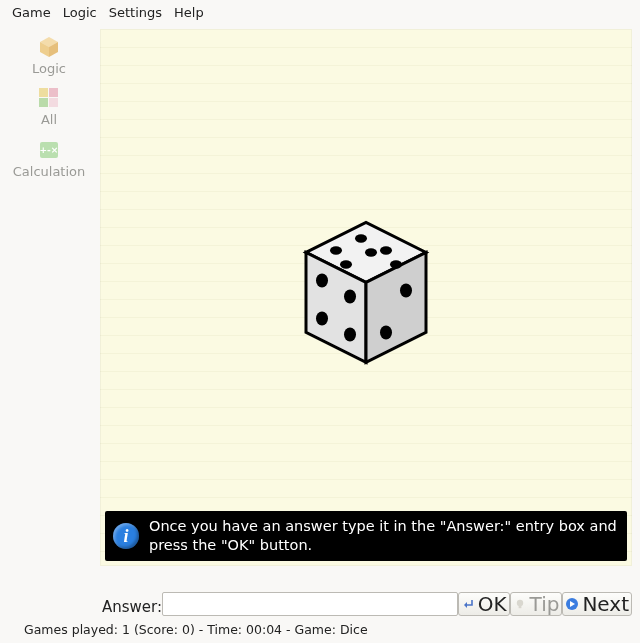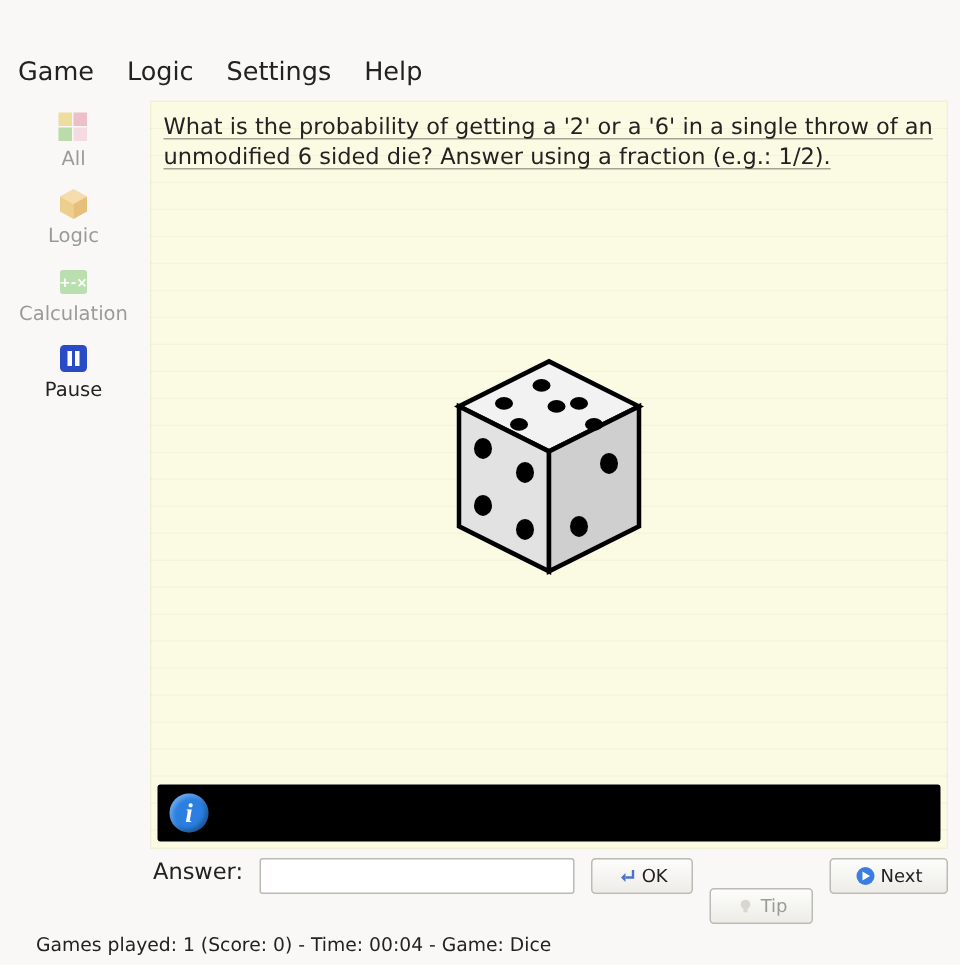--- a/index.html
+++ b/index.html
@@ -10,25 +10,24 @@
     color: #222;
     background: #f9f8f6;
     width: 640px;
     height: 643px;
     overflow: hidden;
     display: flex;
     flex-direction: column;
   }
   .menubar {
     display: flex;
-    gap: 10px;
+    gap: 0;
     padding: 3px 6px;
-    font-size: 17px;
-    color: #222;
-    margin-top: 33px;
+    font-size: 13px;
+    color: #222;
   }
   .menubar .menu-item {
     padding: 2px 6px;
     cursor: default;
   }
   .main-row {
     flex: 1;
     display: flex;
     min-height: 0;
   }
@@ -126,47 +125,47 @@
     font-style: italic;
     font-weight: bold;
     font-size: 18px;
     color: #fff;
     box-shadow: inset -2px -2px 3px rgba(0,0,0,0.3), inset 2px 2px 3px rgba(255,255,255,0.3);
   }
   .info-strip .info-text { line-height: 1.3; }
 
   .answer-row {
     display: flex;
-    align-items: flex-start;
-    gap: 11px;
+    align-items: flex-end;
+    gap: 0;
     padding: 6px 0 2px 0;
   }
   .answer-label {
     font-size: 15px;
     padding-left: 2px;
   }
   .answer-input {
     flex: 1;
     height: 24px;
     border: 1px solid #bcbab4;
     border-radius: 2px;
     background: #fff;
     padding: 0 4px;
     font-size: 14px;
   }
   .btn {
     height: 24px;
     border: 1px solid #bcbab4;
     border-radius: 3px;
     background: linear-gradient(#fdfdfb, #edece7);
-    padding: 0 16px;
+    padding: 0 2px;
     display: inline-flex;
     align-items: center;
     gap: 3px;
-    font-size: 12px;
+    font-size: 20px;
     color: #222;
     cursor: default;
   }
   .btn.disabled { color: #9a9a96; margin-top: 20px; }
   .btn .mini-icon { width: 14px; height: 14px; display:inline-flex; align-items:center; justify-content:center; }
 
   .statusbar {
     font-size: 12.5px;
     color: #222;
     padding: 4px 8px 6px 24px;
@@ -178,75 +177,62 @@
 <div class="menubar">
   <div class="menu-item">Game</div>
   <div class="menu-item">Logic</div>
   <div class="menu-item">Settings</div>
   <div class="menu-item">Help</div>
 </div>
 
 <div class="main-row">
 
   <div class="sidebar">
+
+    <div class="side-btn disabled">
+      <span class="icon-box">
+        <svg width="26" height="26" viewBox="0 0 26 26">
+          <polygon points="13,3 22,8 13,13 4,8" fill="#f0c97a" opacity="0.6"></polygon>
+          <polygon points="4,8 13,13 13,23 4,18" fill="#e6b24a" opacity="0.6"></polygon>
+          <polygon points="22,8 22,18 13,23 13,13" fill="#d89a2a" opacity="0.6"></polygon>
+        </svg>
+      </span>
+      <span class="side-label">Logic</span>
+    </div>
 
     <div class="side-btn disabled">
       <span class="icon-box">
         <svg width="26" height="26" viewBox="0 0 26 26">
           <rect x="3" y="3" width="9" height="9" fill="#e9d27a" opacity="0.7"></rect>
           <rect x="13" y="3" width="9" height="9" fill="#e7a6b6" opacity="0.7"></rect>
           <rect x="3" y="13" width="9" height="9" fill="#9fcf8a" opacity="0.7"></rect>
           <rect x="13" y="13" width="9" height="9" fill="#e7a6b6" opacity="0.35"></rect>
         </svg>
       </span>
       <span class="side-label">All</span>
     </div>
 
     <div class="side-btn disabled">
       <span class="icon-box">
         <svg width="26" height="26" viewBox="0 0 26 26">
-          <polygon points="13,3 22,8 13,13 4,8" fill="#f0c97a" opacity="0.6"></polygon>
-          <polygon points="4,8 13,13 13,23 4,18" fill="#e6b24a" opacity="0.6"></polygon>
-          <polygon points="22,8 22,18 13,23 13,13" fill="#d89a2a" opacity="0.6"></polygon>
-        </svg>
-      </span>
-      <span class="side-label">Logic</span>
-    </div>
-
-    <div class="side-btn disabled">
-      <span class="icon-box">
-        <svg width="26" height="26" viewBox="0 0 26 26">
           <rect x="4" y="5" width="18" height="16" rx="2" fill="#8fce80" opacity="0.6"></rect>
           <text x="13" y="16" text-anchor="middle" font-size="9" fill="#fff" font-weight="bold">+‑×</text>
         </svg>
       </span>
       <span class="side-label">Calculation</span>
     </div>
 
 
 
-    <div class="side-btn enabled">
-      <span class="icon-box">
-        <svg width="26" height="26" viewBox="0 0 26 26">
-          <rect x="4" y="4" width="18" height="18" rx="3" fill="#2a4bc6"></rect>
-          <rect x="9" y="8" width="3" height="10" fill="#fff"></rect>
-          <rect x="14" y="8" width="3" height="10" fill="#fff"></rect>
-        </svg>
-      </span>
-      <span class="side-label">Pause</span>
-    </div>
 
 
   </div>
 
   <div class="game-area-wrap">
     <div class="canvas">
-      <div class="question">
-        <span class="underline">What is the probability of getting a '2' or a '6' in a single throw of an unmodified 6 sided die? Answer using a fraction (e.g.: 1/2).</span>
-      </div>
 
       <div class="dice-holder">
         <svg width="200" height="200" viewBox="0 0 200 200">
 
           <polygon points="40,60 100,30 160,60 100,90" fill="#f2f2f2" stroke="#000" stroke-width="3"></polygon>
           <polygon points="40,60 100,90 100,170 40,140" fill="#e2e2e2" stroke="#000" stroke-width="3"></polygon>
           <polygon points="160,60 160,140 100,170 100,90" fill="#cfcfcf" stroke="#000" stroke-width="3"></polygon>
 
           <ellipse cx="70" cy="58" rx="6" ry="4.2" fill="#000"></ellipse>
           <ellipse cx="95" cy="46" rx="6" ry="4.2" fill="#000"></ellipse>
@@ -260,20 +246,21 @@
           <ellipse cx="56" cy="126" rx="6" ry="7" fill="#000"></ellipse>
           <ellipse cx="84" cy="142" rx="6" ry="7" fill="#000"></ellipse>
 
           <ellipse cx="140" cy="98" rx="6" ry="7" fill="#000"></ellipse>
           <ellipse cx="120" cy="140" rx="6" ry="7" fill="#000"></ellipse>
         </svg>
       </div>
 
       <div class="info-strip">
         <div class="info-icon">i</div>
+        <div class="info-text">Once you have an answer type it in the "Answer:" entry box and press the "OK" button.</div>
       </div>
     </div>
 
     <div class="answer-row">
       <span class="answer-label">Answer:</span>
       <input class="answer-input" type="text" value="" style="">
       <div class="btn">
         <span class="mini-icon">
           <svg width="14" height="14" viewBox="0 0 14 14">
             <path d="M11 3 v5 h-5" fill="none" stroke="#4a74c8" stroke-width="1.6"></path>

